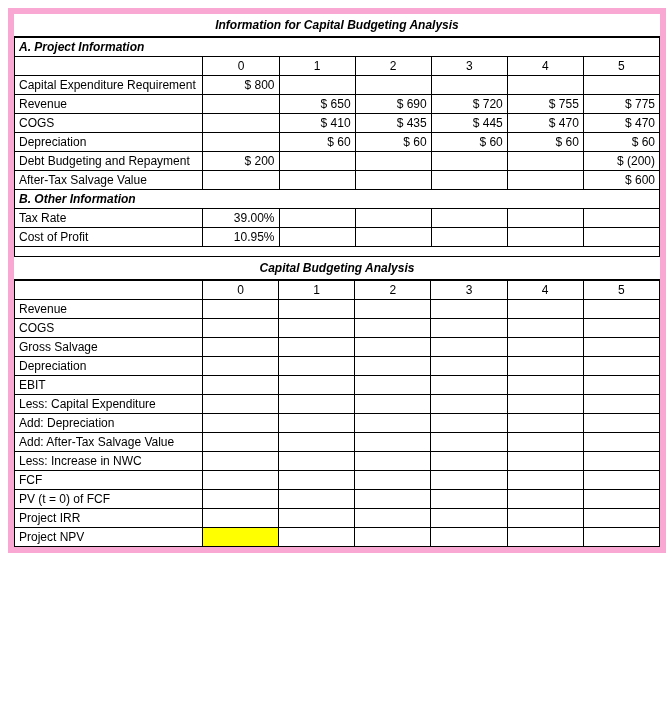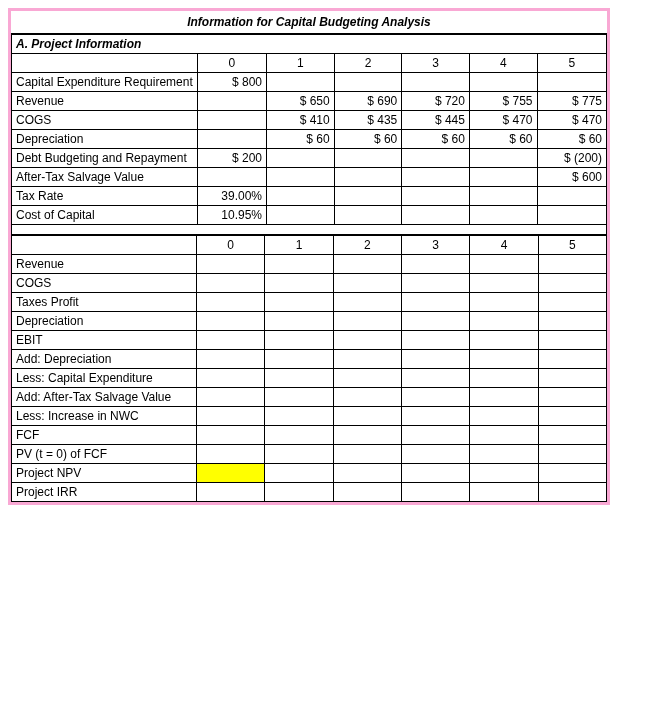--- a/index.html
+++ b/index.html
@@ -4,22 +4,22 @@
   <style>
     * { box-sizing: border-box; margin: 0; padding: 0; }
     body {
       font-family: Arial, sans-serif;
       font-size: 12px;
       background: #fff;
       padding: 8px;
       width: 666px;
     }
     .main-container {
-      border: 3px solid #f9a8d4;
-      width: 602px;
+      border: 6px solid #f9a8d4;
+      width: 658px;
     }
     .section-title {
       text-align: center;
       font-style: italic;
       font-weight: bold;
       padding: 4px;
       border-bottom: 1px solid #000;
     }
     table {
       width: 100%;
@@ -138,48 +138,52 @@
     <tr>
       <td class="col-label">After-Tax Salvage Value</td>
       <td class="col-num"></td>
       <td class="col-num"></td>
       <td class="col-num"></td>
       <td class="col-num"></td>
       <td class="col-num"></td>
       <td class="col-num"><span class="dollar">$</span> 600</td>
     </tr>
 
+    <tr>
+      <td class="col-label section-header" colspan="7">B. Other Information</td>
+    </tr>
 
     <tr>
       <td class="col-label">Tax Rate</td>
       <td class="col-num">39.00%</td>
       <td class="col-num"></td>
       <td class="col-num"></td>
       <td class="col-num"></td>
       <td class="col-num"></td>
       <td class="col-num"></td>
     </tr>
 
     <tr>
-      <td class="col-label">Cost of Capital</td>
+      <td class="col-label">Cost of Profit</td>
       <td class="col-num">10.95%</td>
       <td class="col-num"></td>
       <td class="col-num"></td>
       <td class="col-num"></td>
       <td class="col-num"></td>
       <td class="col-num"></td>
     </tr>
 
     <tr>
       <td colspan="7" style="border:1px solid #000; height:10px;"></td>
     </tr>
 
   </tbody>
     </table>
 
+  <div class="section-title">Capital Budgeting Analysis</div>
 
   <table>
 
     <tbody>
         <tr class="header-row">
       <td class="col-label"></td>
       <td class="col-num-center">0</td>
       <td class="col-num-center">1</td>
       <td class="col-num-center">2</td>
       <td class="col-num-center">3</td>
@@ -201,21 +205,21 @@
       <td class="col-label">COGS</td>
       <td class="col-num"></td>
       <td class="col-num"></td>
       <td class="col-num"></td>
       <td class="col-num"></td>
       <td class="col-num"></td>
       <td class="col-num"></td>
     </tr>
 
     <tr>
-      <td class="col-label">Taxes Profit</td>
+      <td class="col-label">Gross Salvage</td>
       <td class="col-num"></td>
       <td class="col-num"></td>
       <td class="col-num"></td>
       <td class="col-num"></td>
       <td class="col-num"></td>
       <td class="col-num"></td>
     </tr>
 
 
     <tr>
@@ -234,40 +238,40 @@
       <td class="col-num"></td>
       <td class="col-num"></td>
       <td class="col-num"></td>
       <td class="col-num"></td>
       <td class="col-num"></td>
     </tr>
 
 
 
     <tr>
+      <td class="col-label">Less: Capital Expenditure</td>
+      <td class="col-num"></td>
+      <td class="col-num"></td>
+      <td class="col-num"></td>
+      <td class="col-num"></td>
+      <td class="col-num"></td>
+      <td class="col-num"></td>
+    </tr>
+
+    <tr>
       <td class="col-label">Add: Depreciation</td>
       <td class="col-num"></td>
       <td class="col-num"></td>
       <td class="col-num"></td>
       <td class="col-num"></td>
       <td class="col-num"></td>
       <td class="col-num"></td>
     </tr>
 
     <tr>
-      <td class="col-label">Less: Capital Expenditure</td>
-      <td class="col-num"></td>
-      <td class="col-num"></td>
-      <td class="col-num"></td>
-      <td class="col-num"></td>
-      <td class="col-num"></td>
-      <td class="col-num"></td>
-    </tr>
-
-    <tr>
       <td class="col-label">Add:  After-Tax Salvage Value</td>
       <td class="col-num"></td>
       <td class="col-num"></td>
       <td class="col-num"></td>
       <td class="col-num"></td>
       <td class="col-num"></td>
       <td class="col-num"></td>
     </tr>
 
     <tr>
@@ -285,44 +289,44 @@
       <td class="col-num"></td>
       <td class="col-num"></td>
       <td class="col-num"></td>
       <td class="col-num"></td>
       <td class="col-num"></td>
       <td class="col-num"></td>
     </tr>
 
     <tr>
       <td class="col-label">PV (t = 0) of FCF</td>
+      <td class="col-num"></td>
+      <td class="col-num"></td>
+      <td class="col-num"></td>
+      <td class="col-num"></td>
+      <td class="col-num"></td>
+      <td class="col-num"></td>
+    </tr>
+
+    <tr>
+      <td class="col-label">Project IRR</td>
       <td class="col-num"></td>
       <td class="col-num"></td>
       <td class="col-num"></td>
       <td class="col-num"></td>
       <td class="col-num"></td>
       <td class="col-num"></td>
     </tr>
 
     <tr>
       <td class="col-label">Project NPV</td>
       <td class="col-num yellow-bg"></td>
       <td class="col-num"></td>
       <td class="col-num"></td>
       <td class="col-num"></td>
       <td class="col-num"></td>
       <td class="col-num"></td>
     </tr>
 
-    <tr>
-      <td class="col-label">Project IRR</td>
-      <td class="col-num"></td>
-      <td class="col-num"></td>
-      <td class="col-num"></td>
-      <td class="col-num"></td>
-      <td class="col-num"></td>
-      <td class="col-num"></td>
-    </tr>
-
   </tbody>
     </table>
 
 </div>
 
 </body></html>

